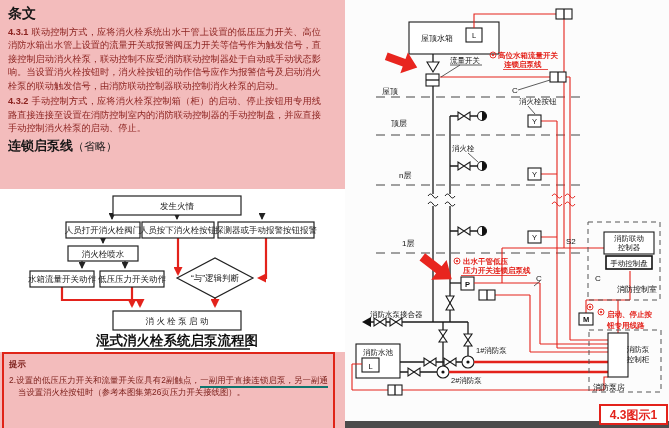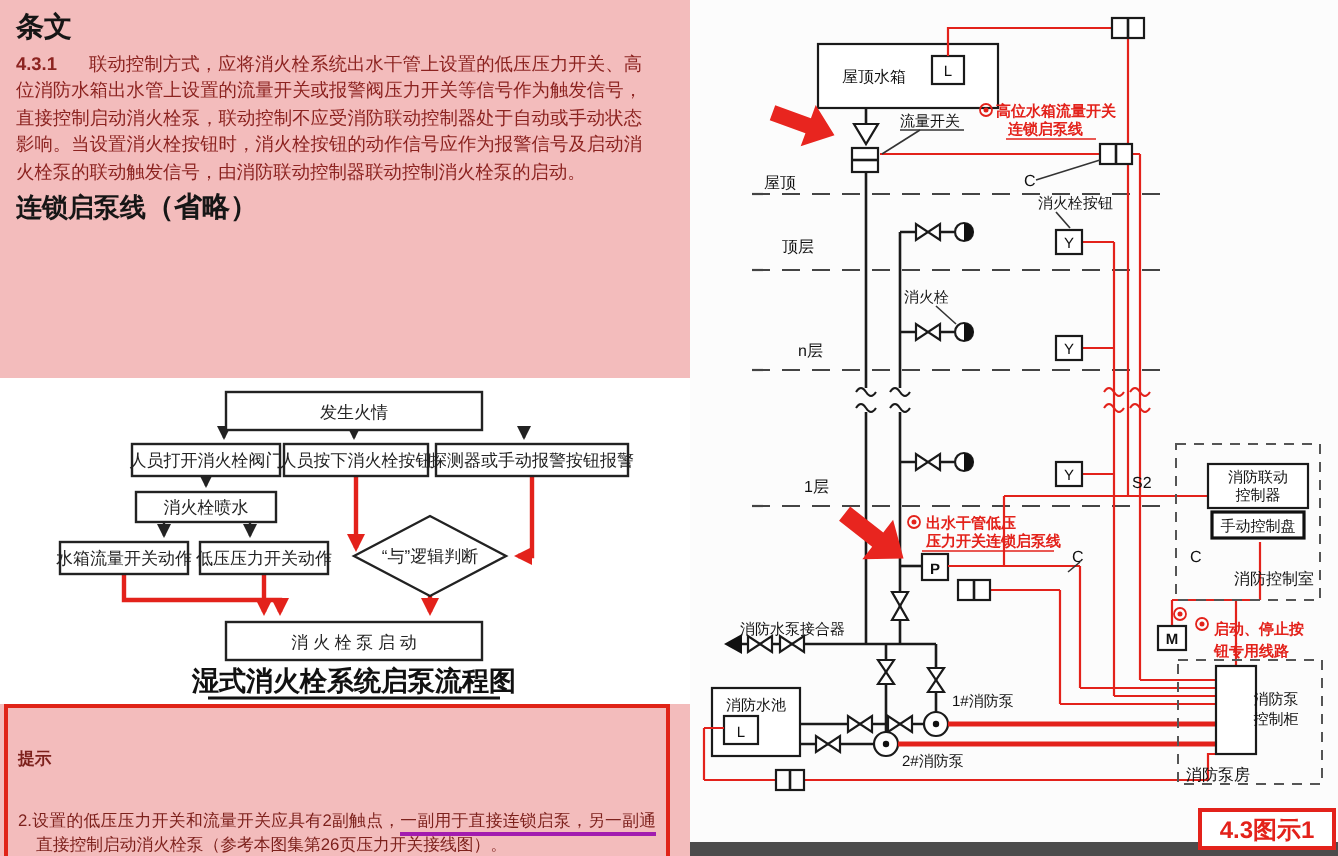--- a/index.html
+++ b/index.html
@@ -2,48 +2,49 @@
 <html><head>
 <meta charset="utf-8">
 <style>
   html,body{margin:0;padding:0}
   body{width:669px;height:428px;position:relative;overflow:hidden;
        font-family:"Liberation Sans","DejaVu Sans",sans-serif;background:#fff}
   .left-panel{position:absolute;left:0;top:0;width:345px;height:428px;background:#f3bcbc}
   .clauses{padding:3px 24px 0 8px}
   .tw-title{font-size:14px;font-weight:bold;color:#161616;margin:2px 0 3px 0}
   .clause{font-size:9.2px;line-height:1.46;color:#8c2320;margin:0 0 2px 0;text-align:justify}
-  .cnum{font-weight:bold;margin-right:16px}
+  .cnum{font-weight:bold;margin-right:3px}
   .sm-title{font-size:13px;font-weight:bold;color:#161616;margin:2px 0 0 0}
-  .sm-note{font-size:14px;font-weight:bold}
+  .sm-note{font-size:11px;font-weight:normal}
   .flowchart-svg{position:absolute;left:0;top:189px}
   .tishi{position:absolute;left:2px;top:352px;width:333px;height:120px;box-sizing:border-box;
          background:#f3bcbc;border:2px solid #e02418;padding:1px 5px 0 5px}
   .tishi-title{font-size:12.5px;font-weight:bold;color:#e02418;margin:0}
-  .tishi p{font-size:8.4px;line-height:1.42;color:#7d211c;margin:19px 0;text-align:justify;
+  .tishi p{font-size:8.4px;line-height:1.42;color:#7d211c;margin:4px 0;text-align:justify;
            padding-left:9px;text-indent:-9px}
-  .u2{border-bottom:2px solid #a21caf;padding-bottom:1px}
+  .u2{border-bottom:2px solid #0f766e;padding-bottom:1px}
   .right-panel{position:absolute;left:345px;top:0;width:324px;height:428px;background:#fcfcfc}
   .fc-box{fill:#fff;stroke:#222;stroke-width:1.2}
   .fc-t{font-size:8.5px;fill:#222}
   .dg-t{font-size:7.5px;fill:#111}
   .dg-t8{font-size:8px;fill:#111}
   .dg-tr{font-size:7.5px;fill:#e3221b;font-weight:bold}
   .pipe{stroke:#1a1a1a;stroke-width:1.3;fill:none}
   .wire{stroke:#e3221b;stroke-width:1.1;fill:none}
   .wire-thick{stroke:#e3221b;stroke-width:2.4;fill:none}
   .sym{fill:#fff;stroke:#1a1a1a;stroke-width:1.1}
 </style>
 </head>
 <body>
 
 <div class="left-panel">
   <div class="clauses">
     <div class="tw-title">条文</div>
     <p class="clause"><span class="cnum">4.3.1</span><span>联动控制方式，应将消火栓系统出水干管上设置的低压压力开关、高位消防水箱出水管上设置的流量开关或报警阀压力开关等信号作为触发信号，直接控制启动消火栓泵，联动控制不应受消防联动控制器处于自动或手动状态影响。当设置消火栓按钮时，消火栓按钮的动作信号应作为报警信号及启动消火栓泵的联动触发信号，由消防联动控制器联动控制消火栓泵的启动。</span></p>
+    <p class="clause"><span class="cnum">4.3.2</span><span>手动控制方式，应将消火栓泵控制箱（柜）的启动、停止按钮用专用线路直接连接至设置在消防控制室内的消防联动控制器的手动控制盘，并应直接手动控制消火栓泵的启动、停止。</span></p>
     <div class="sm-title"><span>连锁启泵线</span><span class="sm-note">（省略）</span></div>
   </div>
 
   <svg class="flowchart-svg" width="345" height="163" viewBox="0 0 345 163">
     <defs>
       <marker id="mb" markerUnits="userSpaceOnUse" markerWidth="7" markerHeight="7" refX="6" refY="3.5" orient="auto">
           <path d="M0,0L7,3.5L0,7Z" fill="#222"></path>
         </marker>
       <marker id="mr" markerUnits="userSpaceOnUse" markerWidth="9" markerHeight="9" refX="7" refY="4.5" orient="auto">
           <path d="M0,0L9,4.5L0,9Z" fill="#e3221b"></path>
@@ -102,21 +103,21 @@
     <g>
         <rect class="fc-box" x="113" y="122" width="128" height="19"></rect>
         <text class="fc-t" x="177" y="135" text-anchor="middle" font-size="9.5">消 火 栓 泵 启 动</text>
       </g>
     <text x="177" y="156" text-anchor="middle" font-size="13.5" font-weight="bold" fill="#111">湿式消火栓系统启泵流程图</text>
     <line x1="104" y1="160" x2="250" y2="160" stroke="#111" stroke-width="1.5"></line>
   </svg>
 
   <div class="tishi">
     <p class="tishi-title">提示</p>
-    <p><span>2.设置的低压压力开关和流量开关应具有2副触点，</span><span class="u2">一副用于直接连锁启泵，另一副通</span><span>直接控制启动消火栓泵（参考本图集第26页压力开关接线图）。</span></p>
+    <p><span>2.设置的低压压力开关和流量开关应具有2副触点，</span><span class="u2">一副用于直接连锁启泵，另一副通</span><span>当设置消火栓按钮时（参考本图集第26页压力开关接线图）。</span></p>
   </div>
 </div>
 
 <div class="right-panel">
 <svg width="324" height="428" viewBox="345 0 324 428">
 
   <g stroke="#444" stroke-width="1.1" stroke-dasharray="9 6">
     <line x1="376" y1="97" x2="583" y2="97"></line>
     <line x1="376" y1="135" x2="583" y2="135"></line>
     <line x1="376" y1="185" x2="583" y2="185"></line>

